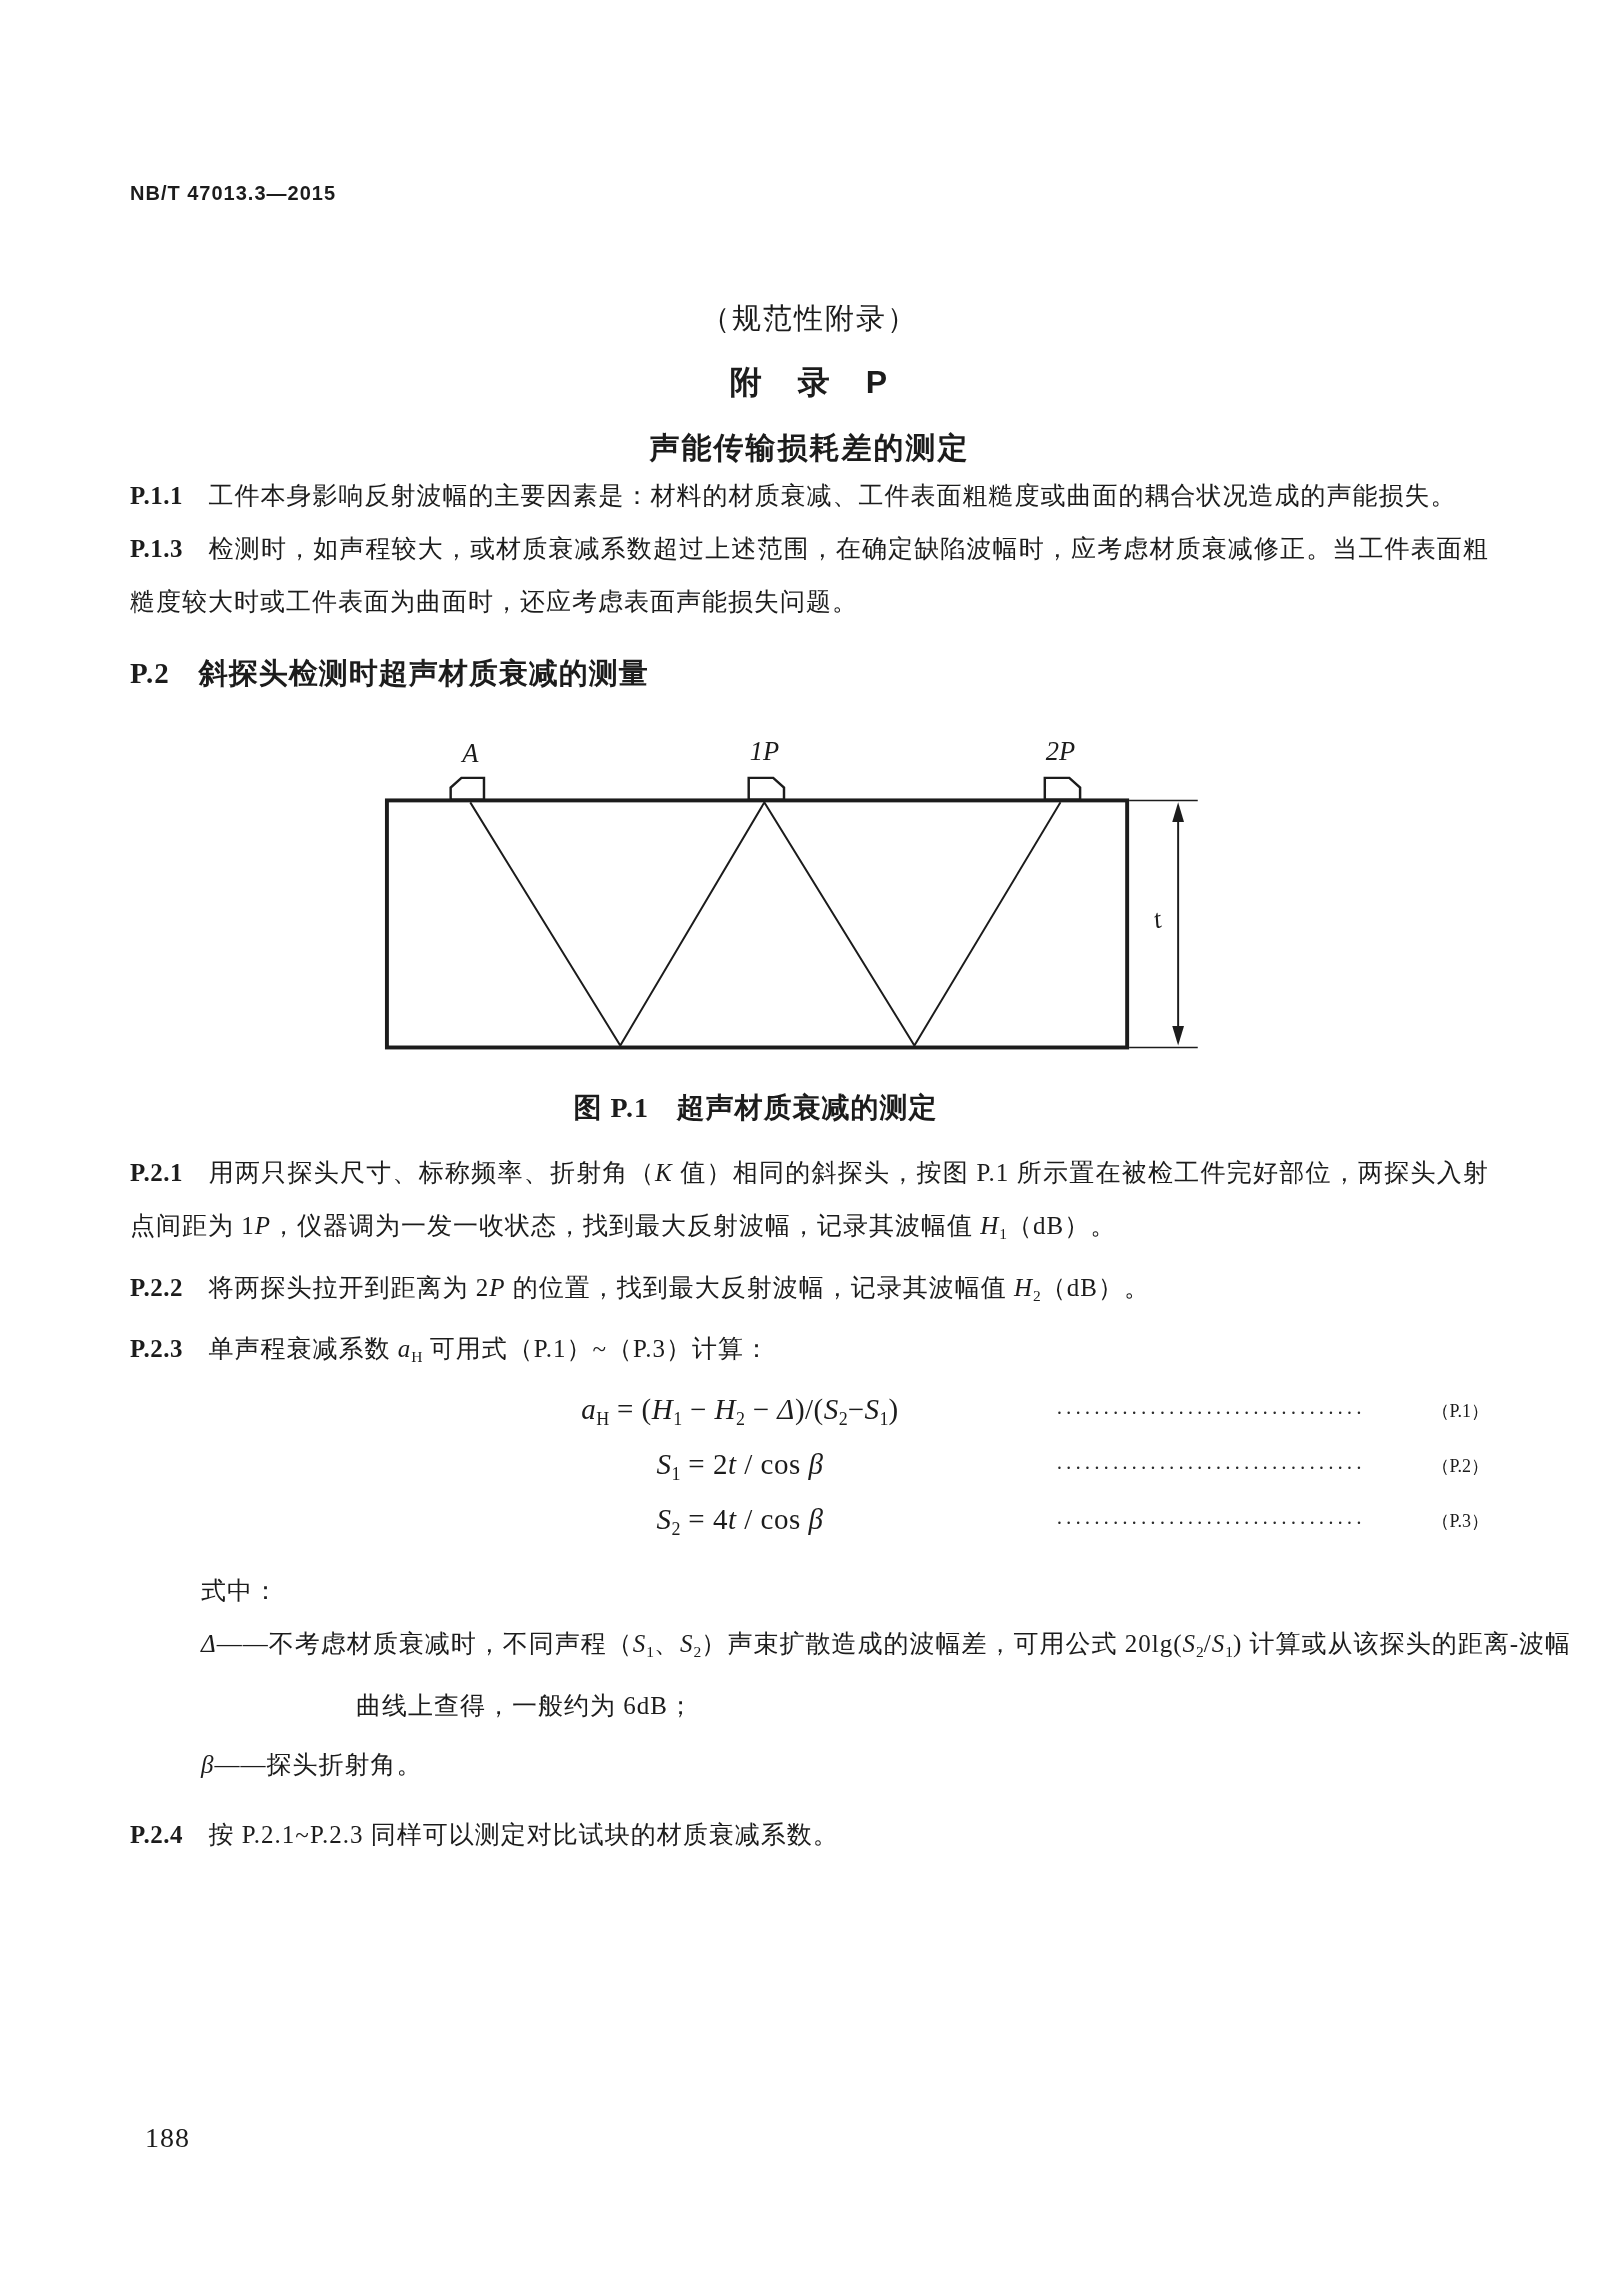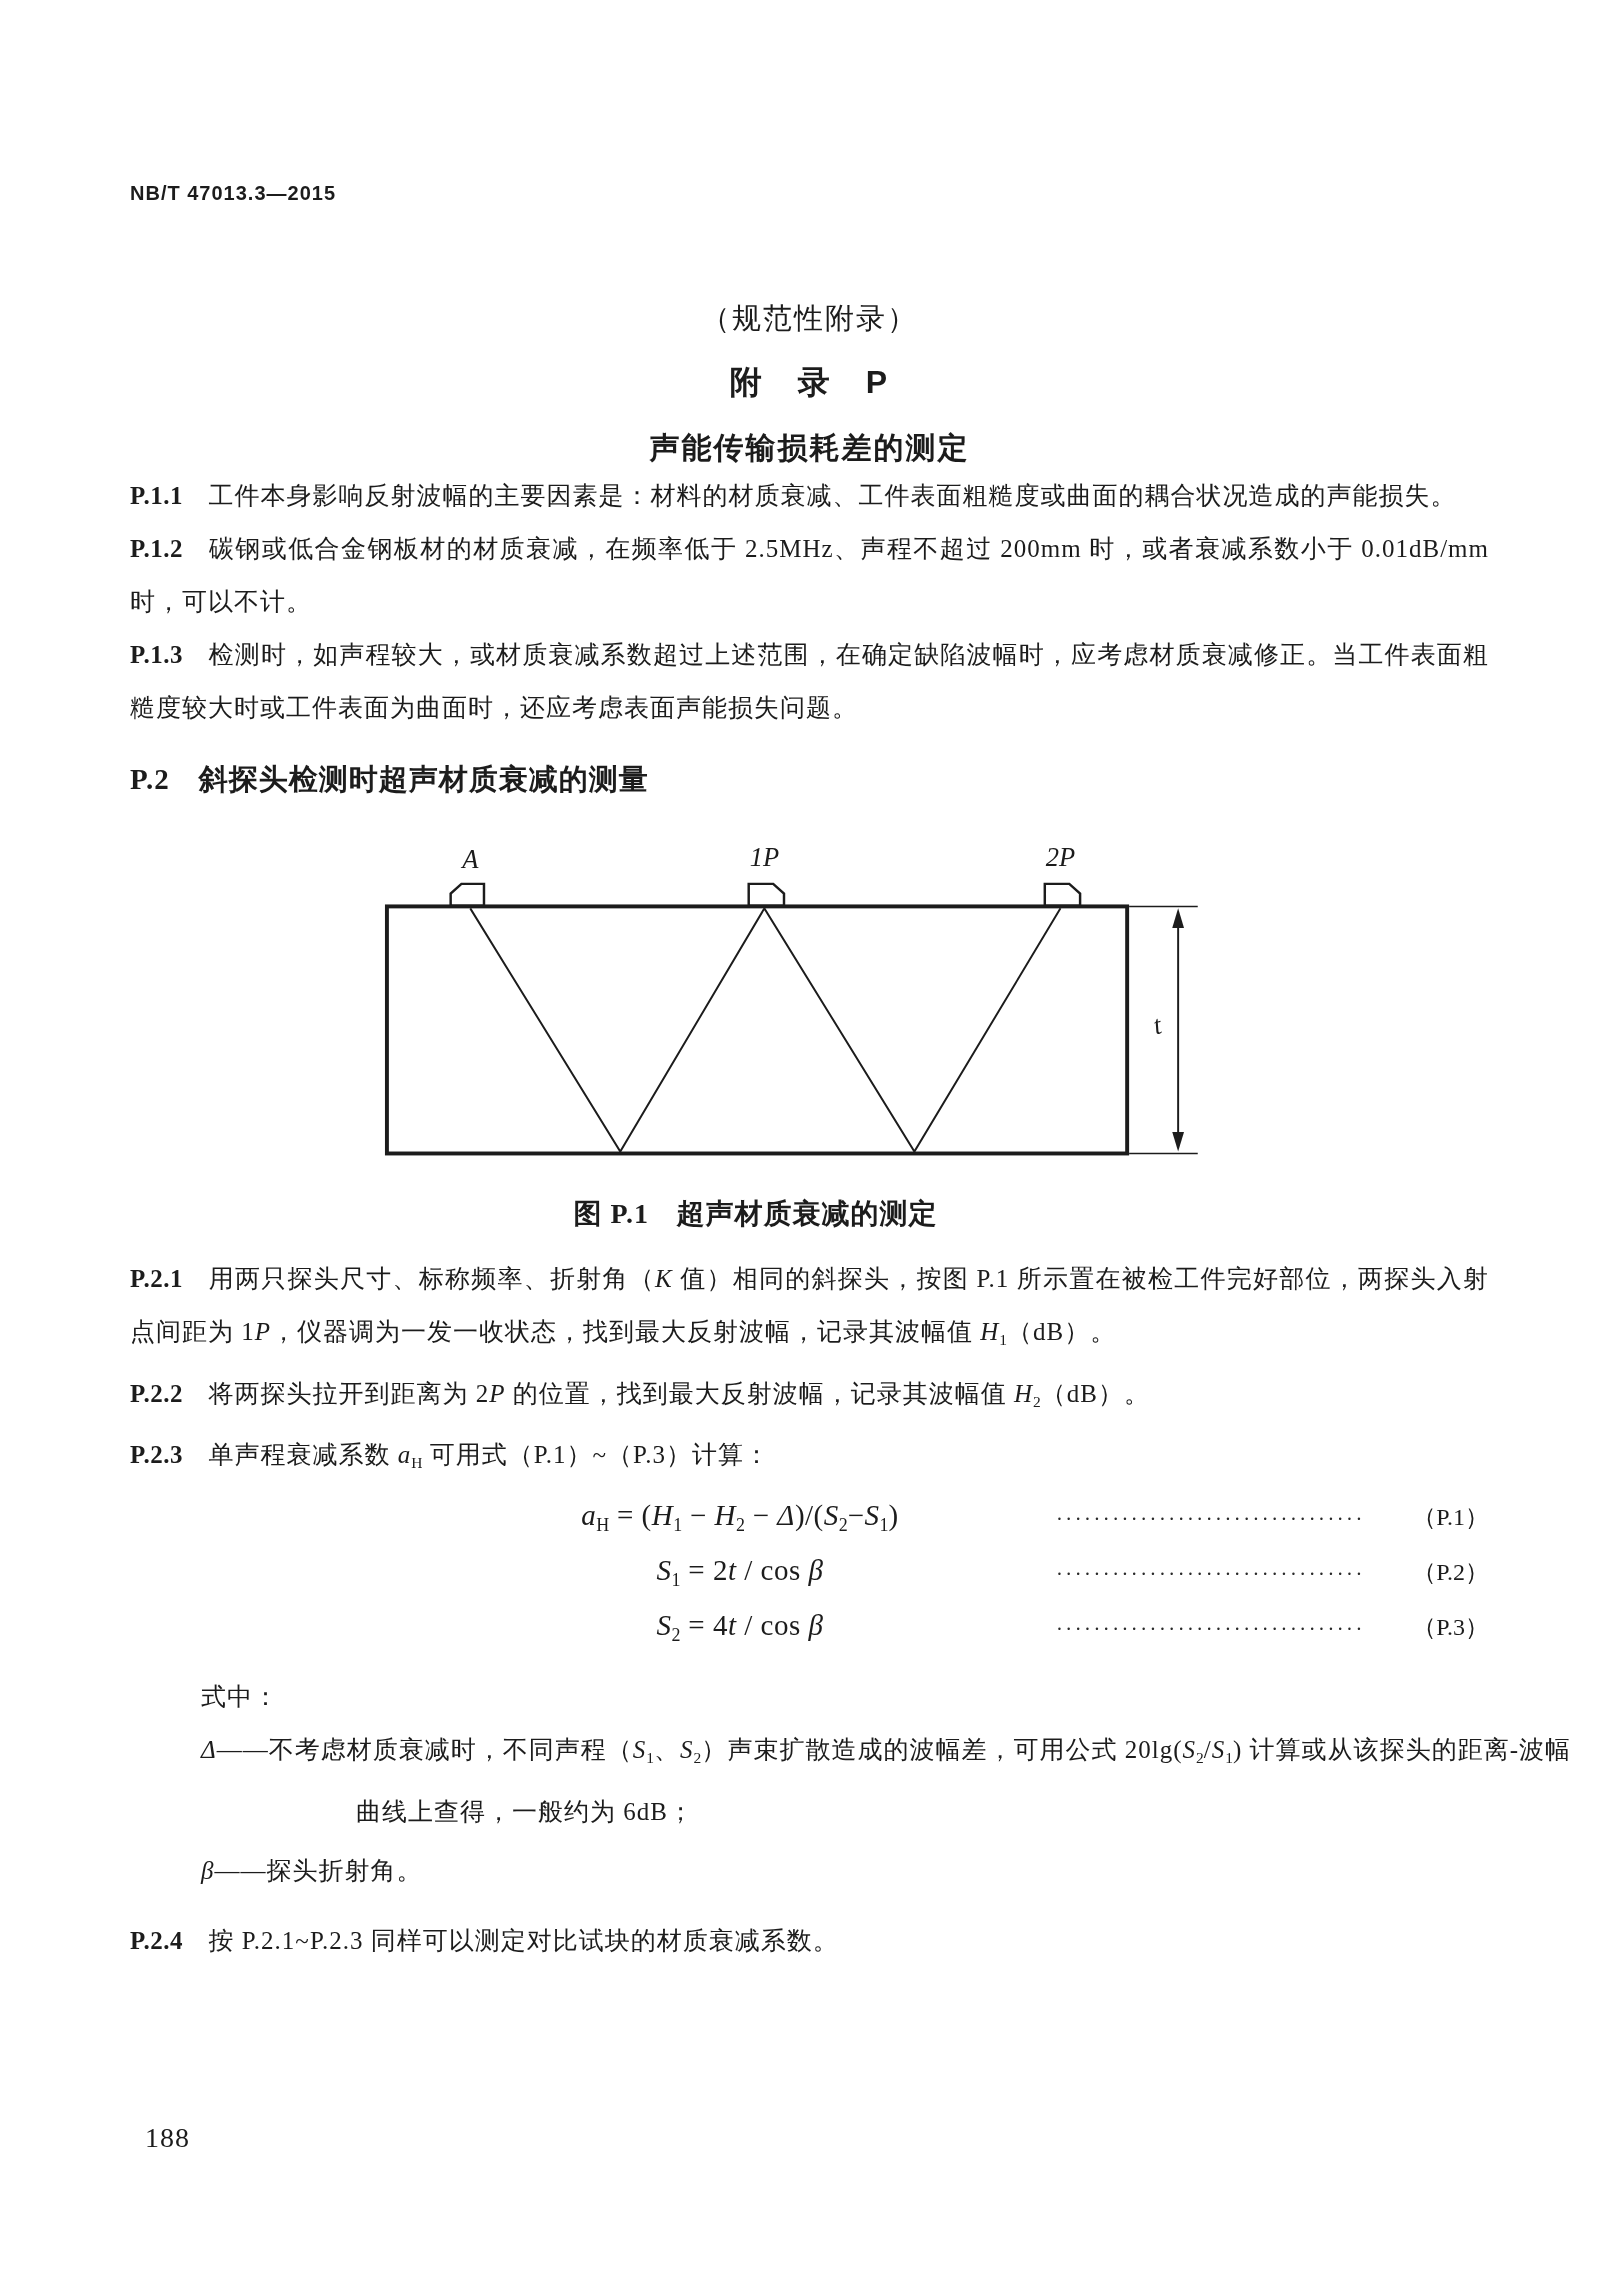--- a/index.html
+++ b/index.html
@@ -77,21 +77,21 @@
   .fexpr{ flex:0 0 632px; text-align:center; letter-spacing:0.5px; }
   .fleader{
     flex:1 1 auto;
     overflow:hidden;
     white-space:nowrap;
     font-size:20.6px;
     letter-spacing:2.5px;
     color:#2a2a2a;
     transform:translateY(2px);
   }
-  .ftag{ flex:0 0 auto; font-size:24px; padding-left:7.8px;text-align:right; }
+  .ftag{ flex:0 0 auto; font-size:18px; padding-left:7.8px;text-align:right; }
   .where-label{ margin-left:71px; margin-top:15.7px; }
   .def-delta{
     margin-left:71px;
     padding-left:155px;
     text-indent:-155px;
     width:1215px;
   }
   .def-beta{ margin-left:71px; margin-top:5.9px; }
   .p24{ margin-top:17.6px; }
   .page-number{
@@ -108,21 +108,20 @@
 <div class="content">
 
   <p class="doc-header">NB/T 47013.3—2015</p>
 
   <p class="title-line title-2">（规范性附录）</p>
   <p class="title-line title-1">附　录　P</p>
   <p class="title-line title-3">声能传输损耗差的测定</p>
 
 
   <p class="para"><span class="num">P.1.1</span><span>工件本身影响反射波幅的主要因素是：材料的材质衰减、工件表面粗糙度或曲面的耦合状况造成的声能损失。</span></p>
-  <p class="para"><span class="num">P.1.2</span><span>碳钢或低合金钢板材的材质衰减，在频率低于 2.5MHz、声程不超过 200mm 时，或者衰减系数小于 0.01dB/mm 时，可以不计。</span></p>
   <p class="para"><span class="num">P.1.3</span><span>检测时，如声程较大，或材质衰减系数超过上述范围，在确定缺陷波幅时，应考虑材质衰减修正。当工件表面粗糙度较大时或工件表面为曲面时，还应考虑表面声能损失问题。</span></p>
 
   <h2 class="heading h-p2"><span class="num">P.2</span><span>斜探头检测时超声材质衰减的测量</span></h2>
 
   <div class="figure-wrap">
     <svg width="902" height="358" viewBox="0 0 920 365">
 
       <text x="140" y="46" font-size="27" font-style="italic" text-anchor="middle" fill="#1c1c1c">A</text>
       <text x="440" y="44" font-size="27" font-style="italic" text-anchor="middle" fill="#1c1c1c">1P</text>
       <text x="742" y="44" font-size="27" font-style="italic" text-anchor="middle" fill="#1c1c1c">2P</text>

